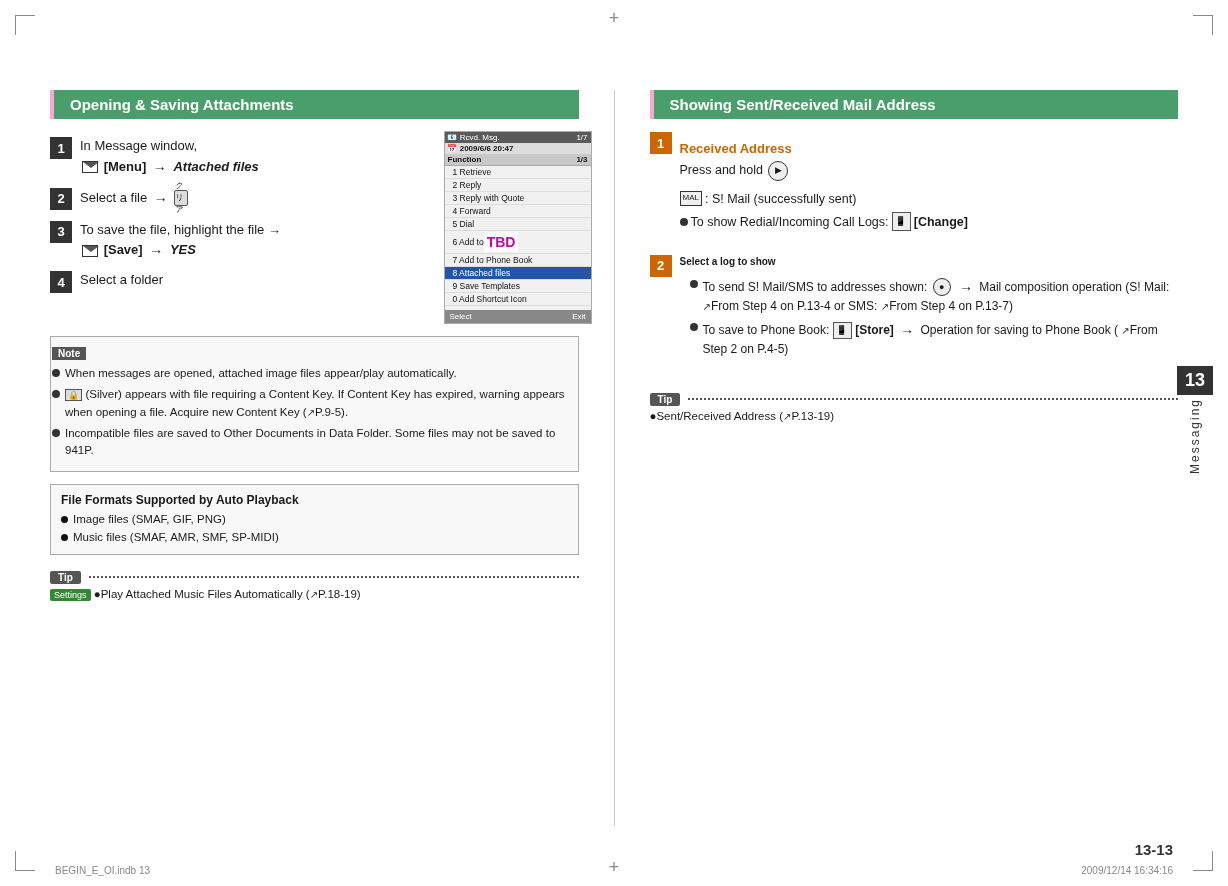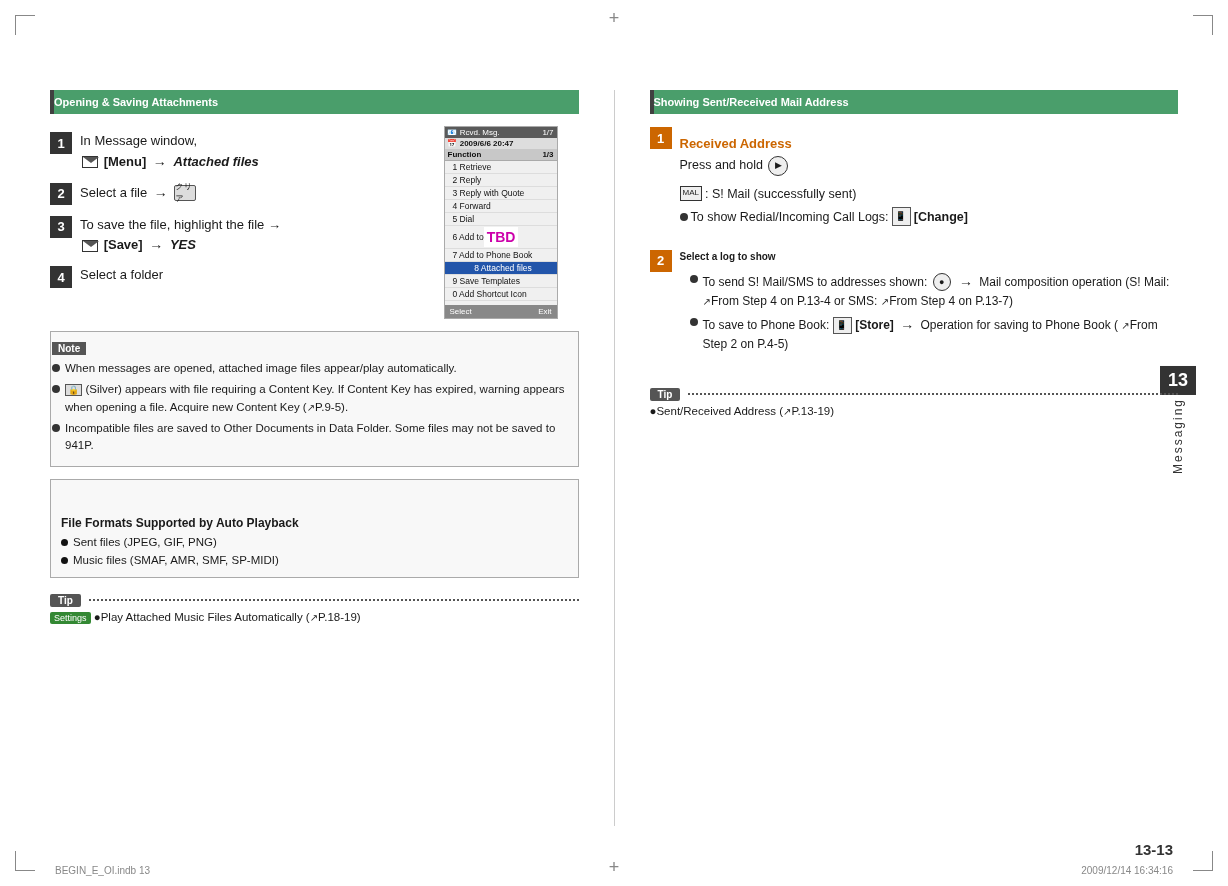--- a/index.html
+++ b/index.html
@@ -77,24 +77,24 @@
       flex: 1;
       display: flex;
       flex-direction: column;
       gap: 12px;
     }
 
     
     .section-header {
       background: #4a9e6b;
       color: white;
-      font-size: 11px;
-      font-weight: bold;
-      padding: 6px 0;
-      border-left: 4px solid #404040;
+      font-size: 15px;
+      font-weight: bold;
+      padding: 6px 16px;
+      border-left: 4px solid #f9a8d4;
     }
 
     
     .steps-area {
       display: flex;
       flex-direction: column;
       gap: 10px;
       padding: 5px 0;
     }
 
@@ -119,21 +119,21 @@
 
     .step-content {
       flex: 1;
       line-height: 1.5;
     }
 
     
     .phone-screen {
       background: #f0f0f0;
       border: 1px solid #aaa;
-      width: 114px;
+      width: 148px;
       font-size: 9px;
       color: #111;
       overflow: hidden;
     }
 
     .phone-title-bar {
       background: #5a5a5a;
       color: white;
       padding: 1px 3px;
       display: flex;
@@ -162,21 +162,20 @@
 
     .phone-menu-item {
       padding: 1px 3px 1px 8px;
       font-size: 8.5px;
       border-bottom: 1px solid #ddd;
     }
 
     .phone-menu-item.highlighted {
       background: #2255aa;
       color: white;
-      text-align: center;
     }
 
     .phone-tbd {
       color: #cc00aa;
       font-weight: bold;
       font-size: 14px;
       padding: 2px 3px;
       background: white;
     }
 
@@ -213,21 +212,21 @@
       top: 0; left: 0; right: 0;
       border-top: 6px solid #555;
       border-left: 8px solid transparent;
       border-right: 8px solid transparent;
     }
 
     .icon-clear {
       display: inline-flex;
       align-items: center;
       justify-content: center;
-      width: 22px;
+      width: 14px;
       height: 16px;
       border: 1px solid #555;
       background: #ddd;
       font-size: 8px;
       vertical-align: middle;
       border-radius: 2px;
     }
 
     
     .note-box {
@@ -269,21 +268,20 @@
     .fileformat-box {
       border: 1px solid #aaa;
       padding: 8px 10px;
       background: #f8f8f8;
     }
 
     .fileformat-title {
       font-weight: bold;
       font-size: 12px;
       margin-bottom: 4px;
-      margin-top: 28px;
     }
 
     .fileformat-item {
       display: flex;
       align-items: flex-start;
       gap: 5px;
       font-size: 11.5px;
       line-height: 1.5;
     }
 
@@ -469,21 +467,21 @@
       position: absolute;
       bottom: 10px;
       right: 55px;
       font-size: 10px;
       color: #888;
     }
 
     
     .sidebar-num {
       position: absolute;
-      right: 32px;
+      right: 15px;
       top: 50%;
       transform: translateY(-50%);
       display: flex;
       flex-direction: column;
       align-items: center;
       gap: 3px;
       text-align: center;
     }
 
     .sidebar-num-box {
@@ -628,21 +626,21 @@
       <div class="note-item">
         <div class="bullet-circle"></div>
         <div>Incompatible files are saved to Other Documents in Data Folder. Some files may not be saved to 941P.</div>
       </div>
     </div>
 
     <div class="fileformat-box">
       <div class="fileformat-title">File Formats Supported by Auto Playback</div>
       <div class="fileformat-item">
         <div class="bullet-filled"></div>
-        <div>Sent files (JPEG, GIF, PNG)</div>
+        <div>Image files (SMAF, GIF, PNG)</div>
       </div>
       <div class="fileformat-item">
         <div class="bullet-filled"></div>
         <div>Music files (SMAF, AMR, SMF, SP-MIDI)</div>
       </div>
     </div>
 
     <div>
       <div class="tip-box">
         <div class="tip-label">Tip</div>

